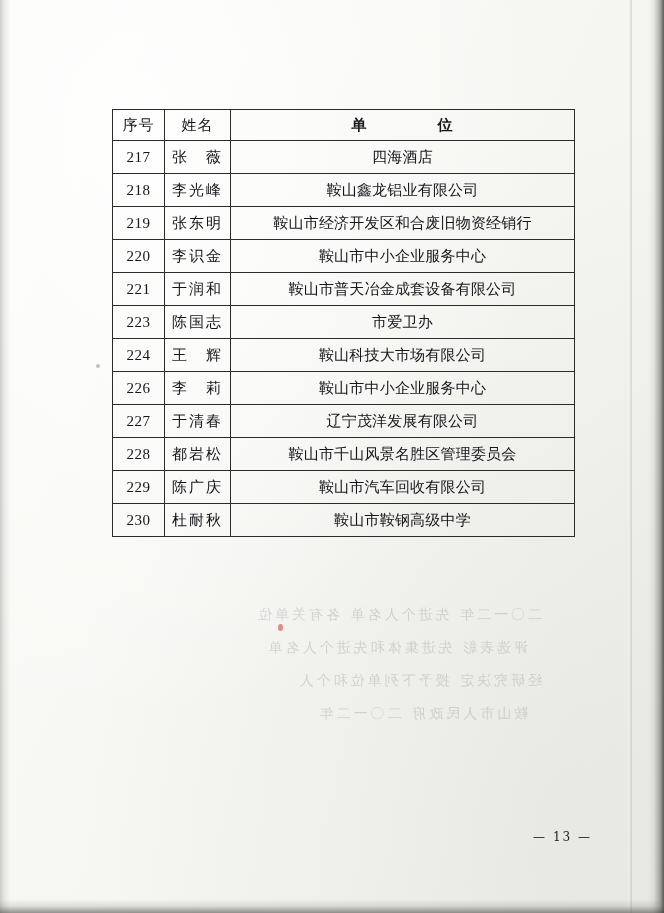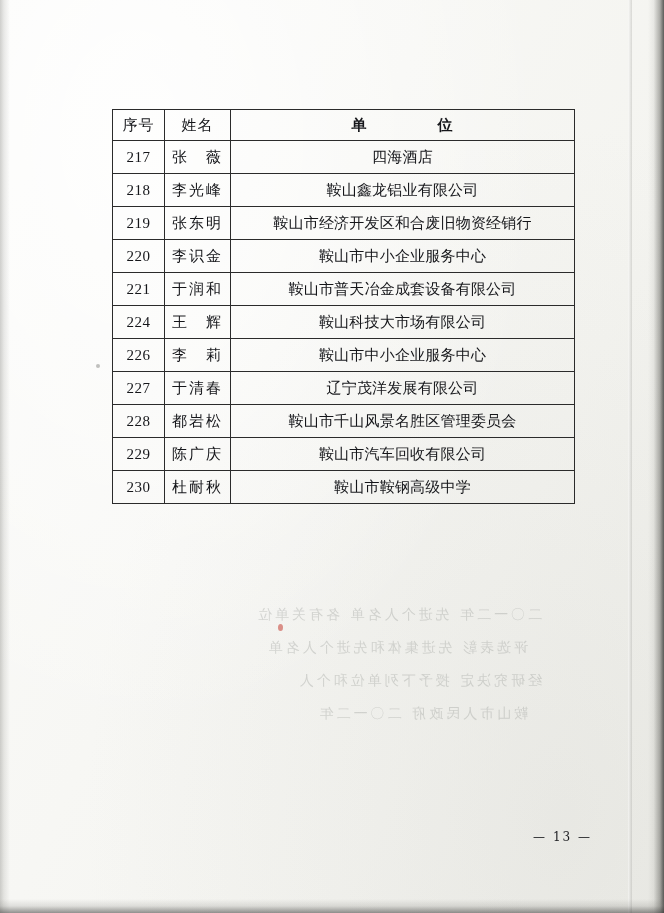--- a/index.html
+++ b/index.html
@@ -229,20 +229,25 @@
           <td class="c-no">220</td>
           <td class="c-name">李识金</td>
           <td class="c-org">鞍山市中小企业服务中心</td>
         </tr>
         <tr>
           <td class="c-no">221</td>
           <td class="c-name">于润和</td>
           <td class="c-org">鞍山市普天冶金成套设备有限公司</td>
         </tr>
         <tr>
+          <td class="c-no">223</td>
+          <td class="c-name">陈国志</td>
+          <td class="c-org">市爱卫办</td>
+        </tr>
+        <tr>
           <td class="c-no">224</td>
           <td class="c-name">王　辉</td>
           <td class="c-org">鞍山科技大市场有限公司</td>
         </tr>
         <tr>
           <td class="c-no">226</td>
           <td class="c-name">李　莉</td>
           <td class="c-org">鞍山市中小企业服务中心</td>
         </tr>
         <tr>

